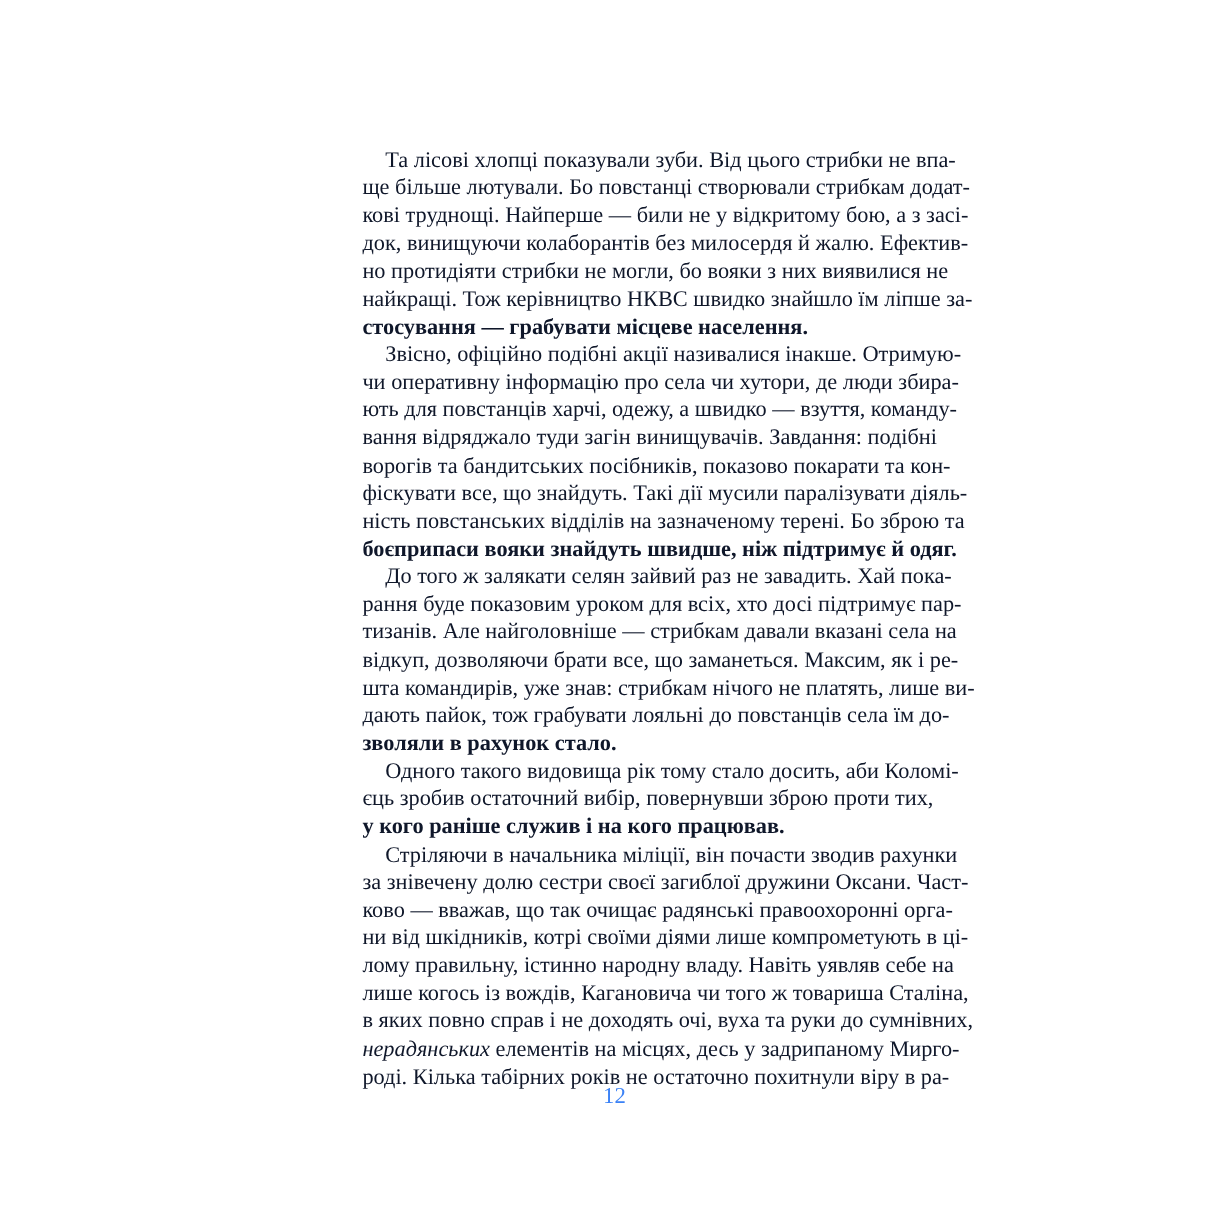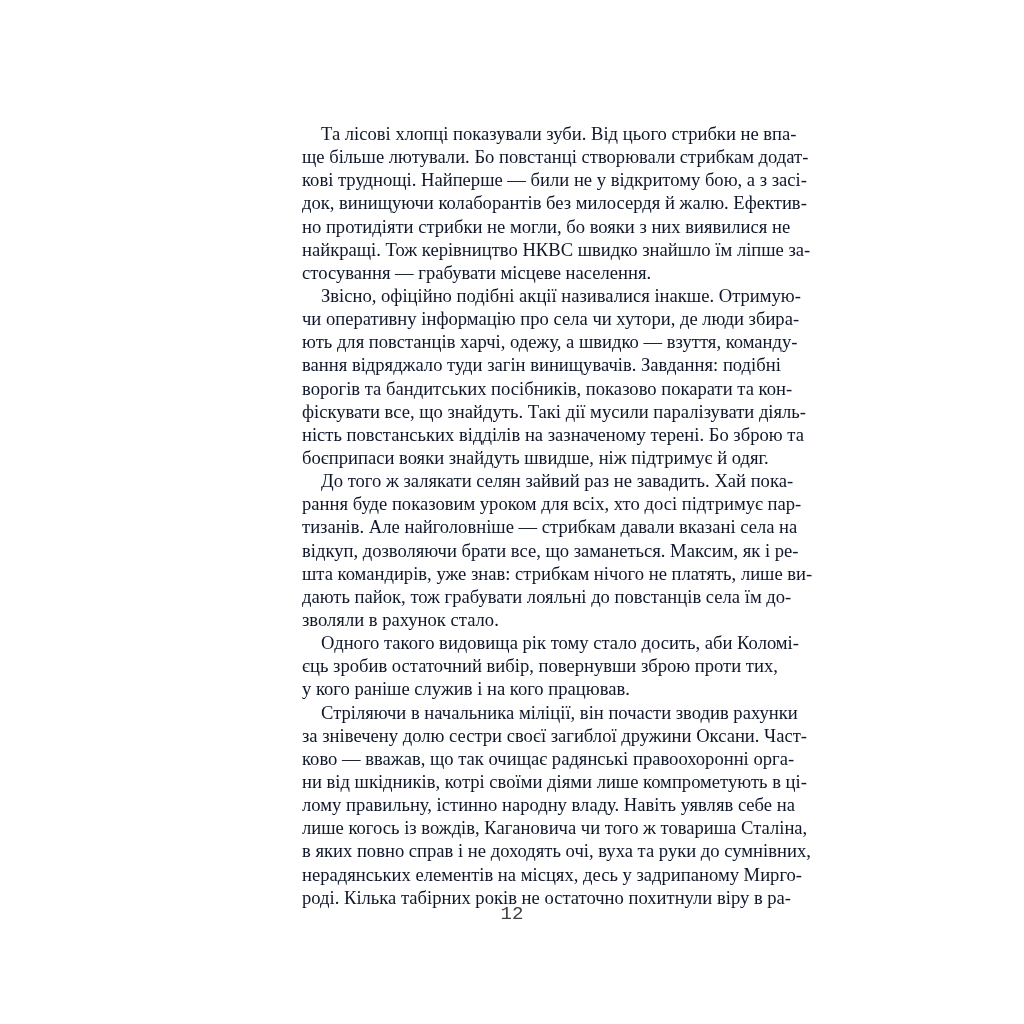--- a/index.html
+++ b/index.html
@@ -19,30 +19,30 @@
   }
   .line {
     display: block;
     white-space: nowrap;
     text-align: justify;
     text-align-last: justify;
     height: 23.15px;
     overflow: visible;
   }
   .line.indent { padding-left: 19px; }
-  .line.last { text-align-last: left; }
-  .italic { }
+  .line.last { text-align-last: left; font-weight: bold; }
+  .italic { font-style: italic; }
   .page-number {
     position: absolute;
     left: 0; width: 1024px;
     top: 903px;
     text-align: center;
-    font-family: Liberation Mono, monospace;
+    font-family: Liberation Serif, serif;
     font-size: 19px;
-    color: #404040;
+    color: #3b82f6;
   }
 </style>
 </head>
 <body>
 
 <div class="page">
   <div class="text-block" id="text-block">
       <span class="line indent">Та лісові хлопці показували зуби. Від цього стрибки не впа-</span>
       <span class="line">ще більше лютували. Бо повстанці створювали стрибкам додат-</span>
       <span class="line">кові труднощі. Найперше — били не у відкритому бою, а з засі-</span>

